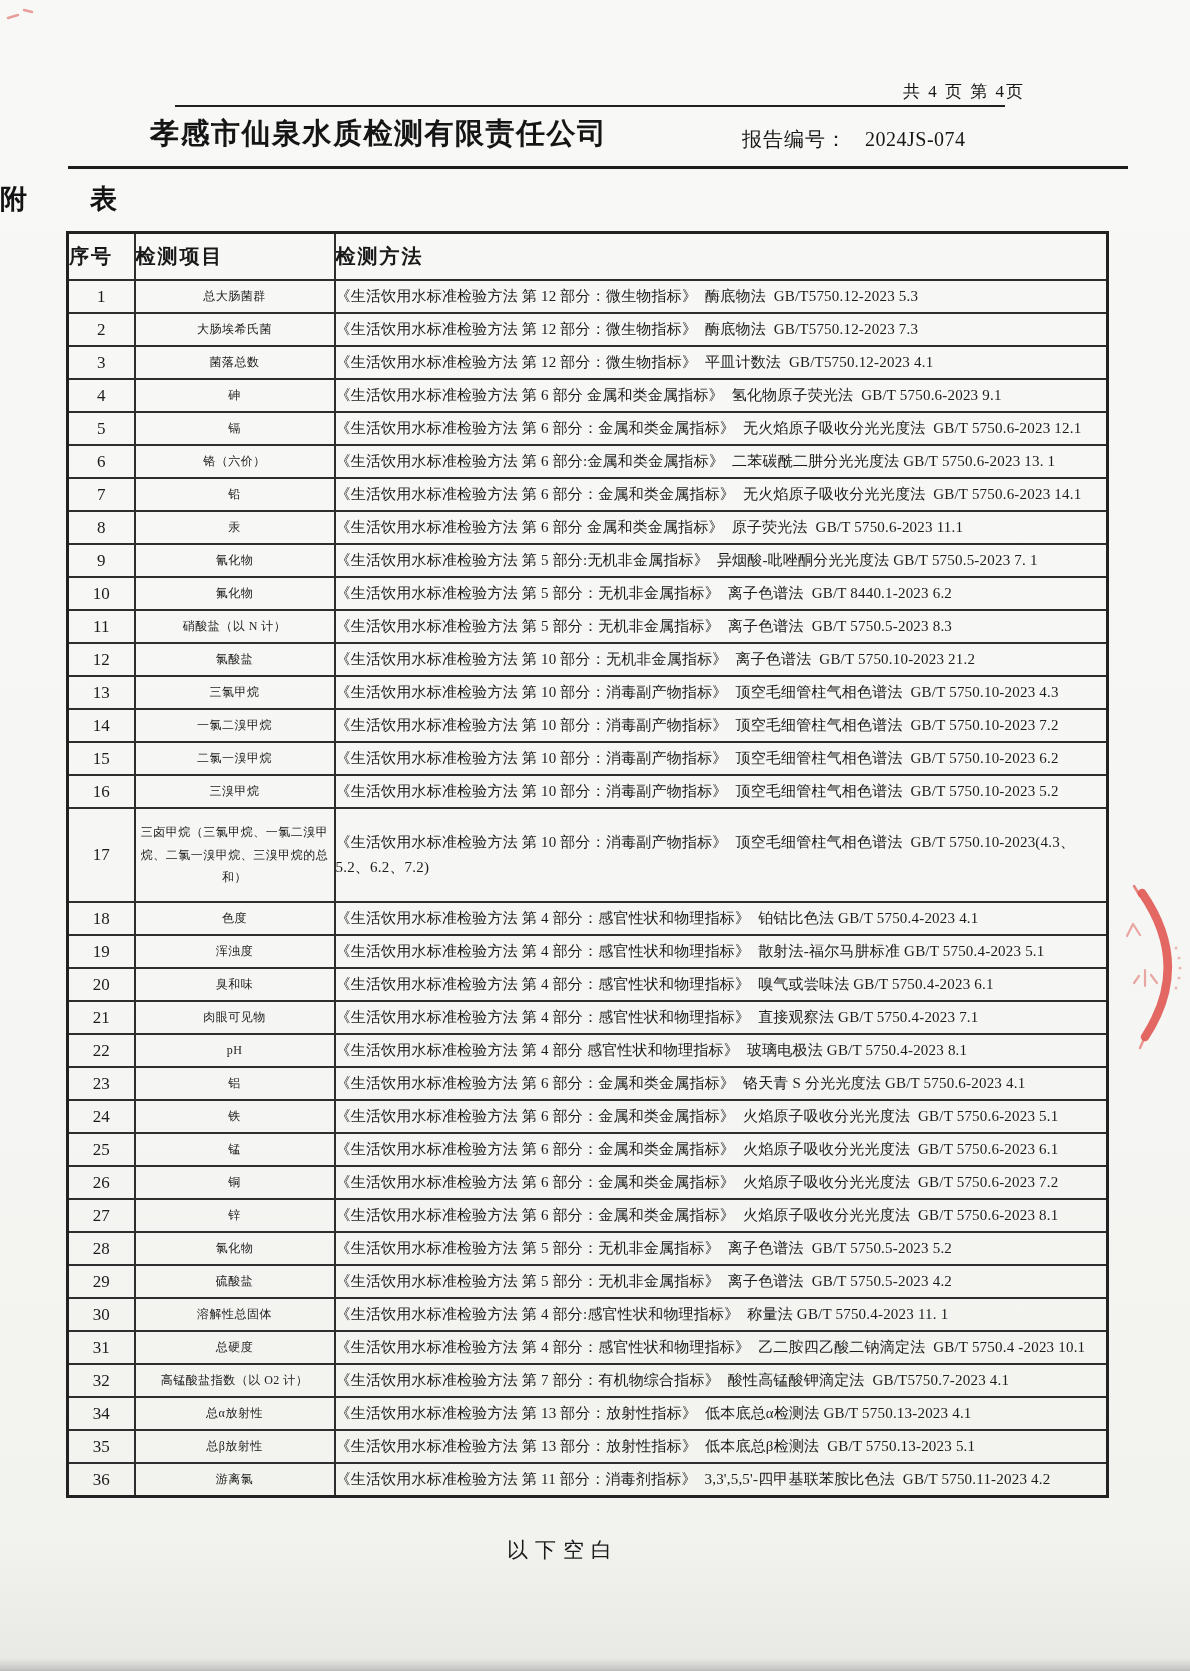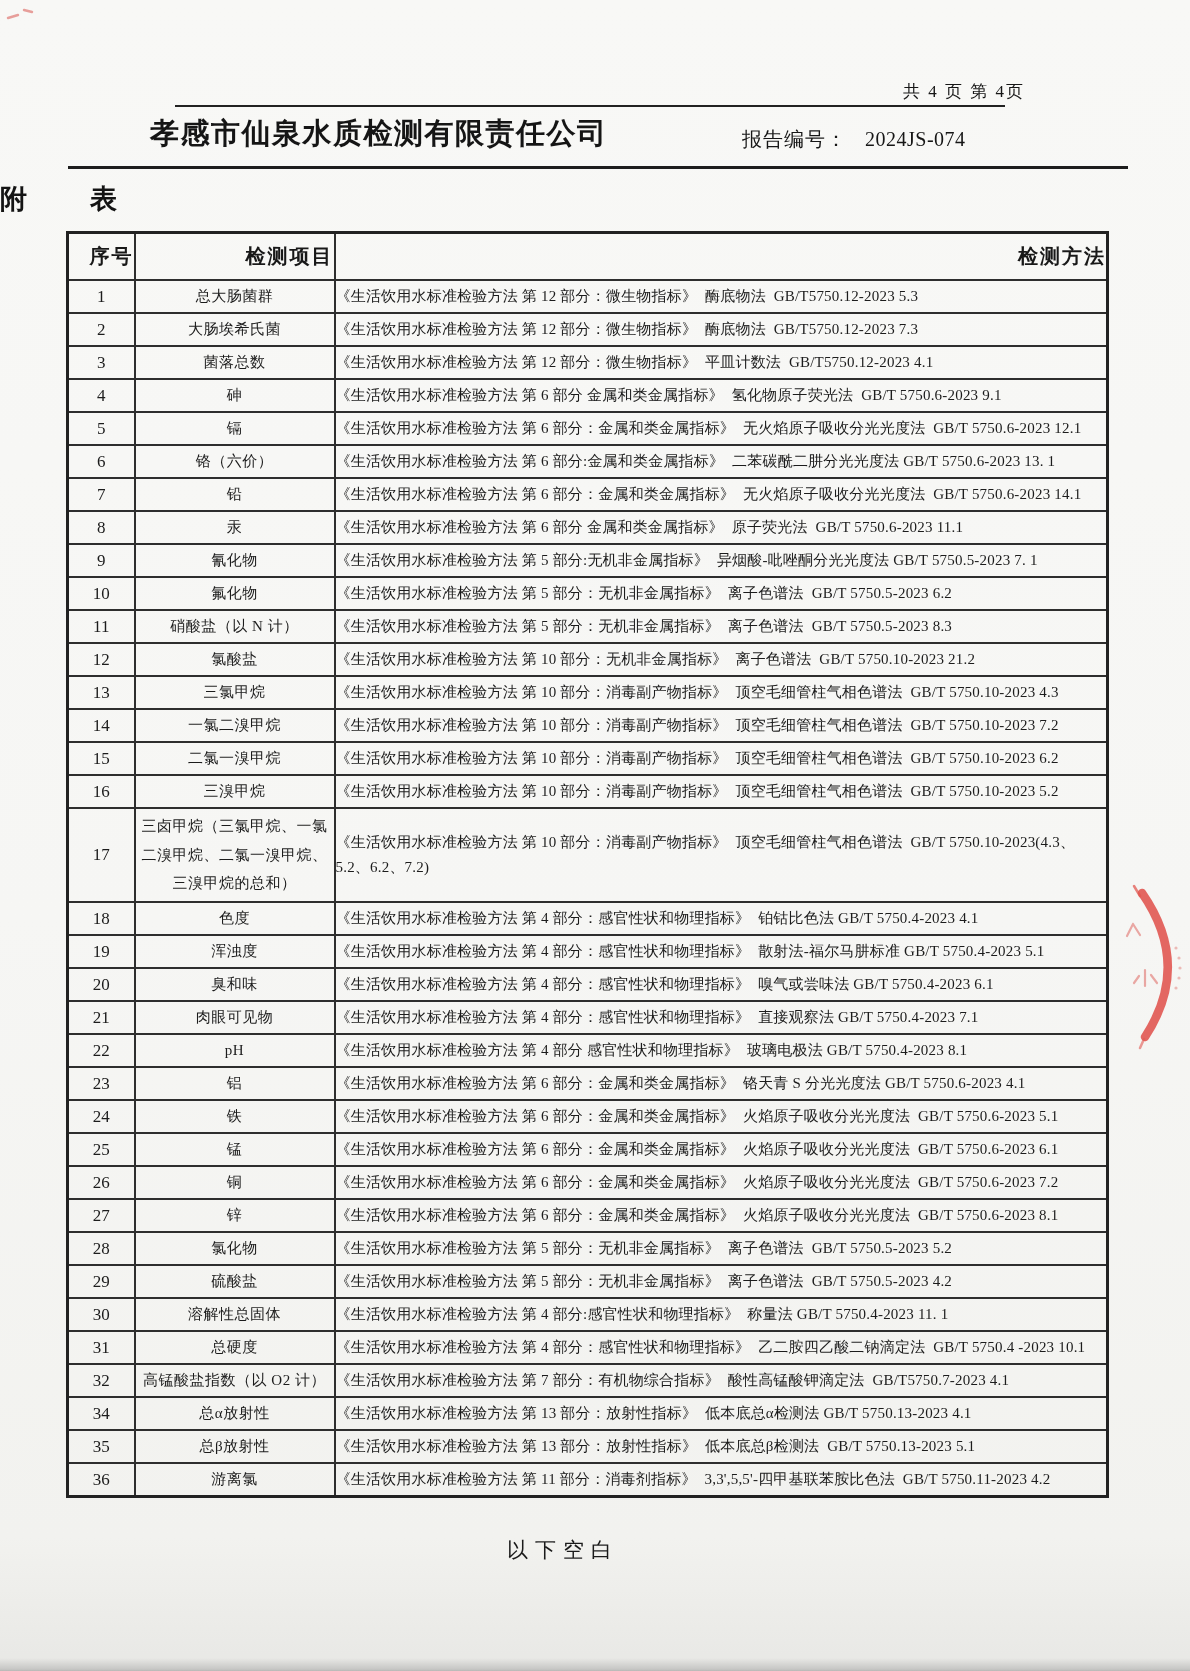--- a/index.html
+++ b/index.html
@@ -48,25 +48,25 @@
   table.methods col.c-no{width:67px;}
   table.methods col.c-item{width:200px;}
   table.methods col.c-method{width:773px;}
   table.methods th,table.methods td{
     border:2px solid #2e2e2e;
     vertical-align:middle;
     overflow:hidden;
   }
   table.methods th{
     height:45px;font-size:20px;font-weight:bold;
-    letter-spacing:2px;text-align:right;padding:0;color:#181818;
+    letter-spacing:2px;text-align:left;padding:0;color:#181818;
   }
   table.methods td{height:31px;padding:0;}
   td.no-cell{text-align:center;font-size:17px;}
-  td.item-cell{text-align:center;font-size:15px;letter-spacing:0.5px;line-height:1.9;padding:0 8px;}
+  td.item-cell{text-align:center;font-size:12px;letter-spacing:0.5px;line-height:1.9;padding:0 8px;}
   td.method-cell{
     text-align:left;font-size:15px;line-height:1.7;
     padding:0 8px 0 13px;white-space:pre-wrap;letter-spacing:0.2px;margin-left:38px;
   }
   tr.tall td{height:92px;}
   .footer-blank{
     position:absolute;top:1536px;left:563px;transform:translateX(-50%);
     font-size:21px;letter-spacing:7px;color:#1a1a1a;
   }
   .stamp{position:absolute;left:1118px;top:878px;width:72px;height:175px;}
@@ -150,21 +150,21 @@
           <td class="method-cell">《生活饮用水标准检验方法 第 6 部分 金属和类金属指标》  原子荧光法  GB/T 5750.6-2023 11.1</td>
         </tr>
         <tr>
           <td class="no-cell">9</td>
           <td class="item-cell">氰化物</td>
           <td class="method-cell">《生活饮用水标准检验方法 第 5 部分:无机非金属指标》  异烟酸-吡唑酮分光光度法 GB/T 5750.5-2023 7. 1</td>
         </tr>
         <tr>
           <td class="no-cell">10</td>
           <td class="item-cell">氟化物</td>
-          <td class="method-cell">《生活饮用水标准检验方法 第 5 部分：无机非金属指标》  离子色谱法  GB/T 5750.5-2023 6.2</td>
+          <td class="method-cell">《生活饮用水标准检验方法 第 5 部分：无机非金属指标》  离子色谱法  GB/T 8440.1-2023 6.2</td>
         </tr>
         <tr>
           <td class="no-cell">11</td>
           <td class="item-cell">硝酸盐（以 N 计）</td>
           <td class="method-cell">《生活饮用水标准检验方法 第 5 部分：无机非金属指标》  离子色谱法  GB/T 5750.5-2023 8.3</td>
         </tr>
         <tr>
           <td class="no-cell">12</td>
           <td class="item-cell">氯酸盐</td>
           <td class="method-cell">《生活饮用水标准检验方法 第 10 部分：无机非金属指标》  离子色谱法  GB/T 5750.10-2023 21.2</td>

